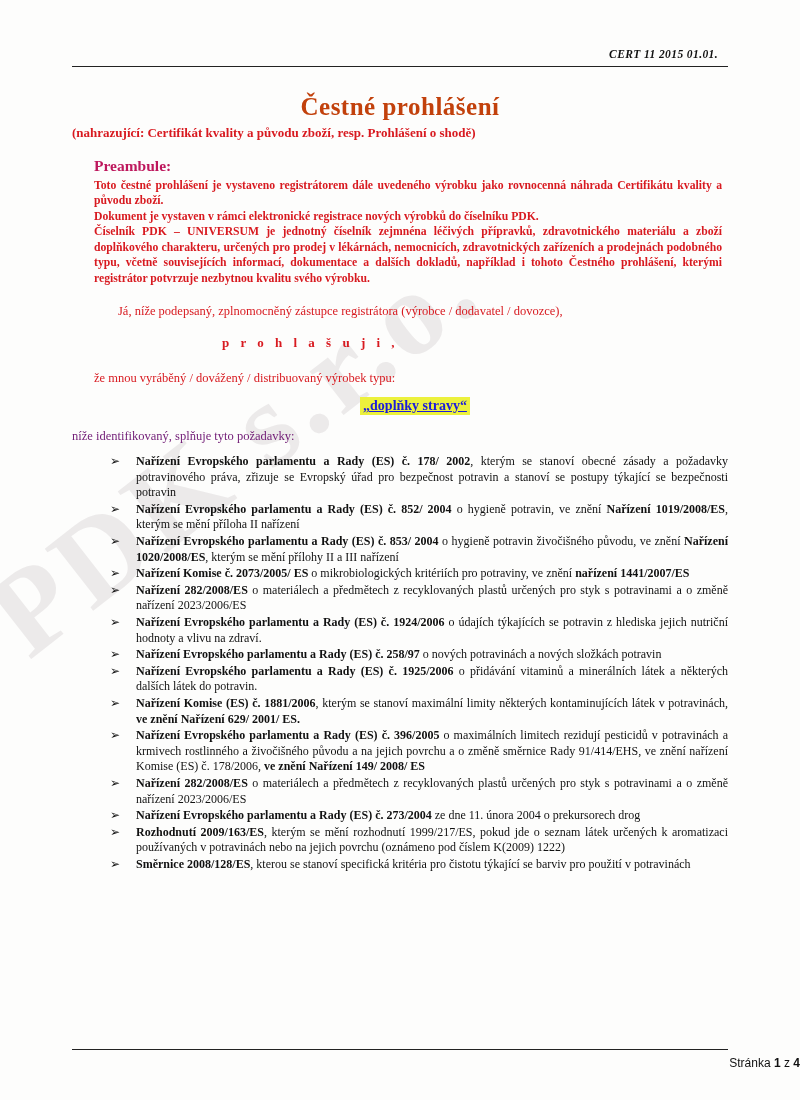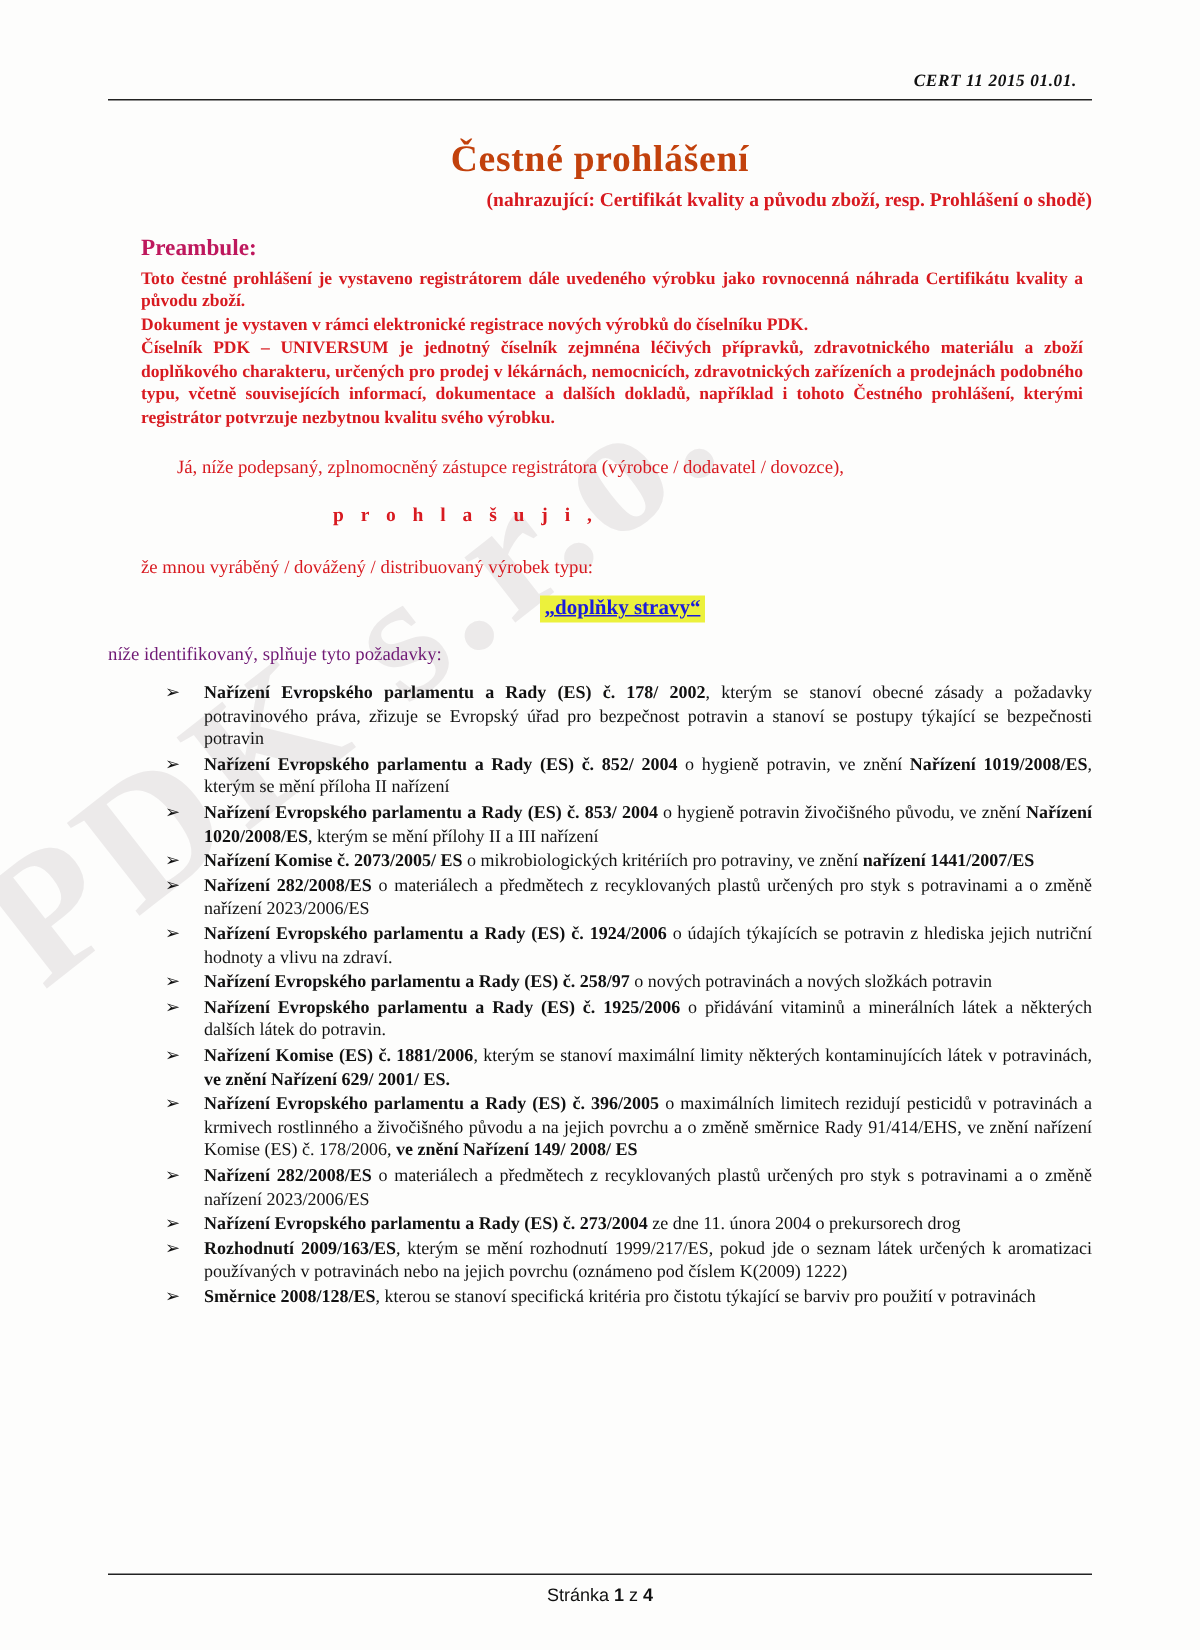--- a/index.html
+++ b/index.html
@@ -63,21 +63,21 @@
   }
   .title {
     text-align: center;
     color: #c2410c;
     font-size: 25px;
     font-weight: bold;
     margin-top: 26px;
     letter-spacing: 0.5px;
   }
   .subtitle {
-    text-align: right;
+    text-align: left;
     color: #d81a20;
     font-size: 13px;
     font-weight: bold;
     margin-top: 4px;
   }
   .preamble-head {
     color: #be185d;
     font-size: 15.5px;
     font-weight: bold;
     margin-top: 16px;
@@ -163,21 +163,21 @@
     left: 0;
     bottom: 30px;
     width: 800px;
     z-index: 3;
   }
   .rule-bottom {
     border-top: 1.2px solid #222;
     margin: 0 72px 6px 72px;
   }
   .page-num {
-    text-align: center;
+    text-align: right;
     font-family: "Liberation Sans", sans-serif;
     font-size: 12px;
     color: #111;
   }
   .page-num .b { font-weight: bold; }
 </style>
 </head>
 <body>
 
 <div class="page">

